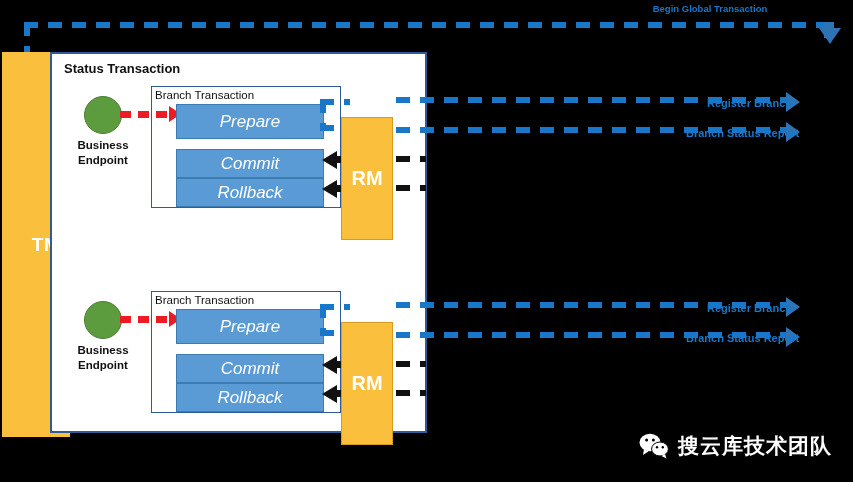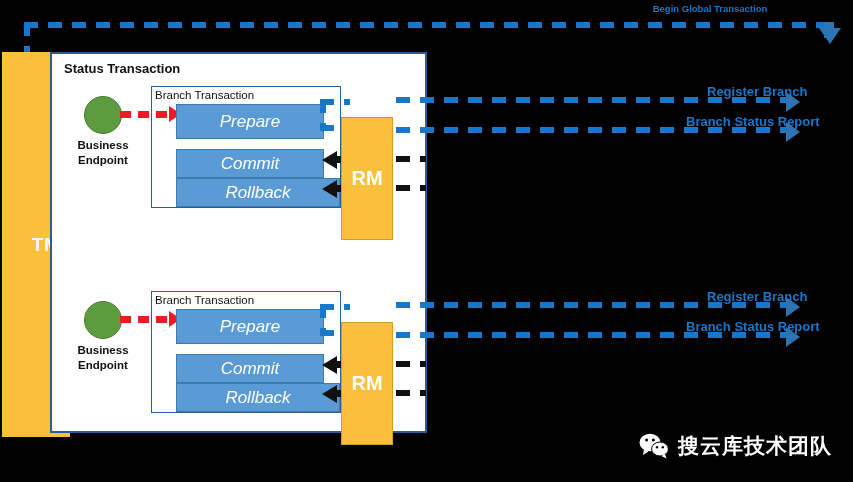--- a/index.html
+++ b/index.html
@@ -20,21 +20,21 @@
   .branch-box{position:absolute;width:190px;height:122px;border:1.5px solid #2E5B9A;box-sizing:border-box;background:transparent;}
   #branch-1{left:151px;top:86px;}
   #branch-2{left:151px;top:291px;}
   .branch-title{position:absolute;left:3px;top:2px;font-size:11.5px;font-weight:normal;color:#111;white-space:nowrap;}
 
   .op-box{position:absolute;background:#5B9BD5;border:1px solid #3C7DB1;box-sizing:border-box;
           display:flex;align-items:center;justify-content:center;
           color:#FFFFFF;font-style:italic;font-size:17px;}
   .op-prepare{left:24px;top:17px;width:148px;height:35px;}
   .op-commit{left:24px;top:62px;width:148px;height:29px;}
-  .op-rollback{left:24px;top:91px;width:164px;height:29px;}
+  .op-rollback{left:24px;top:91px;width:148px;height:29px;}
 
   
   .endpoint{position:absolute;}
   .endpoint .circle{position:absolute;left:0;top:0;width:38px;height:38px;border-radius:50%;
                     background:#5D9B3F;border:1px solid #4A7D33;box-sizing:border-box;}
   .endpoint .ep-label{position:absolute;left:-16px;top:42px;width:70px;text-align:center;
                       font-size:11.5px;font-weight:bold;color:#111;line-height:15px;}
   #endpoint-1{left:84px;top:96px;}
   #endpoint-2{left:84px;top:301px;}
 
@@ -60,21 +60,21 @@
   #begin-vert{left:24px;top:22px;height:32px;}
   #begin-horz{left:24px;top:22px;width:806px;}
   #begin-head{position:absolute;left:819px;top:28px;width:0;height:0;
               border-left:11px solid transparent;border-right:11px solid transparent;border-top:16px solid #2E74B5;}
   #begin-stem{position:absolute;left:824px;top:22px;width:10px;height:16px;background:#2E74B5;}
   #begin-label{position:absolute;left:595px;top:3px;width:230px;text-align:center;font-size:9.5px;font-weight:bold;color:#1877C9;}
 
   
   .flow-line .head{position:absolute;width:0;height:0;
                    border-top:10px solid transparent;border-bottom:10px solid transparent;border-left:14px solid #2E74B5;}
-  .flow-label{position:absolute;font-size:13px;font-weight:bold;color:#1877C9;white-space:nowrap;}
+  .flow-label{position:absolute;font-size:11px;font-weight:bold;color:#1877C9;white-space:nowrap;margin-top:13px;}
 
   
   .prep-conn{position:absolute;}
 
   
   .black-arrow{position:absolute;height:7px;background:#111111;}
   .black-arrow .head{position:absolute;left:-14px;top:-5.5px;width:0;height:0;
                      border-top:9px solid transparent;border-bottom:9px solid transparent;border-right:15px solid #111111;}
 
   

